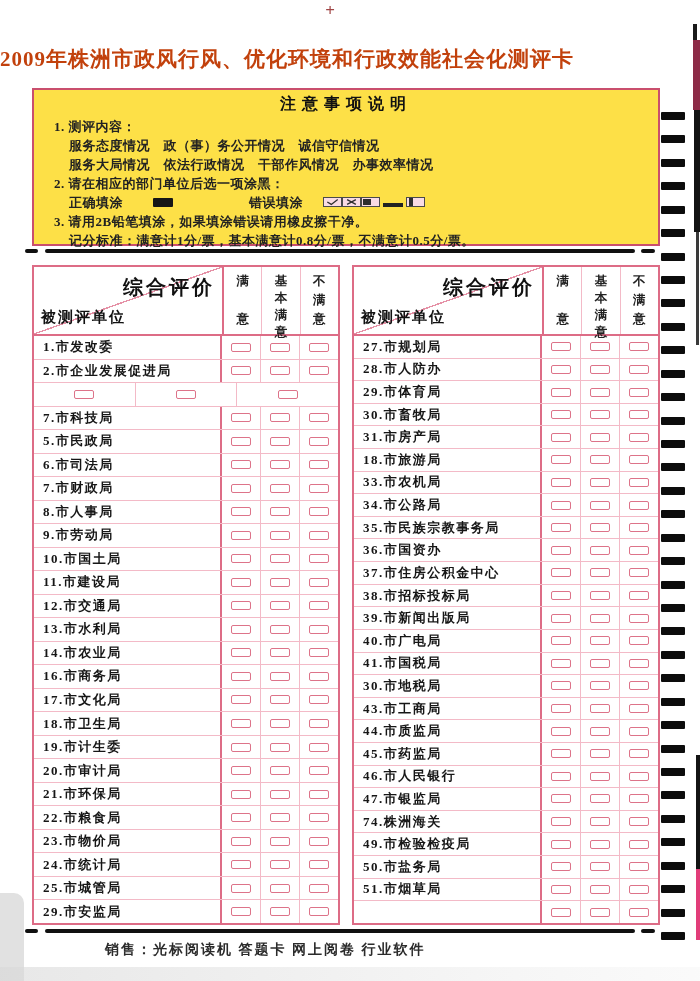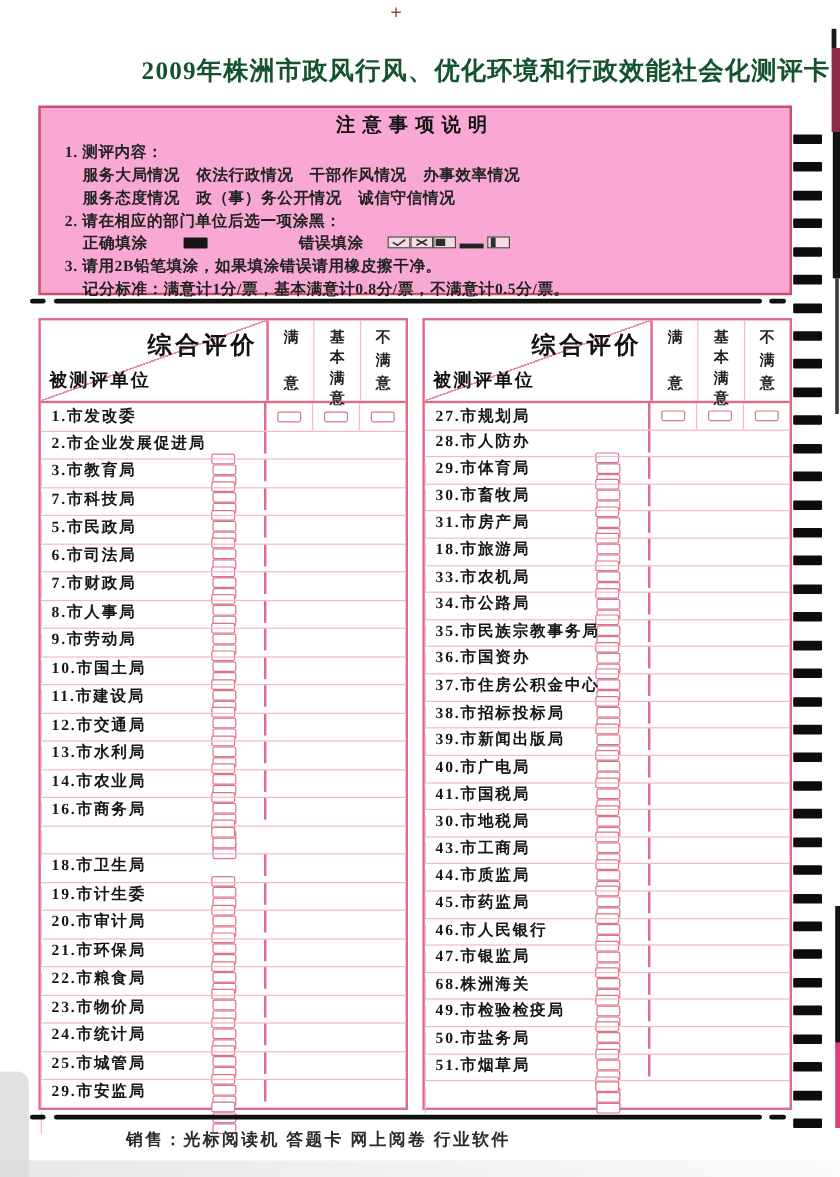--- a/index.html
+++ b/index.html
@@ -5,26 +5,26 @@
   html,body{margin:0;padding:0;background:#ffffff;}
   body{width:700px;height:981px;position:relative;overflow:hidden;
        font-family:"Liberation Serif","DejaVu Serif",serif;color:#1a1a1a;}
   #page{position:absolute;inset:0;background:#fff;}
 
   
   .plus{position:absolute;top:1px;left:0;right:40px;text-align:center;
         font-size:17px;font-weight:bold;color:#a04545;}
 
   
-  .title{position:absolute;top:31px;left:0;width:692px;text-align:right;
-         font-size:21px;font-weight:bold;letter-spacing:1px;color:#14532d;}
+  .title{position:absolute;top:31px;left:0;width:692px;text-align:left;
+         font-size:21px;font-weight:bold;letter-spacing:1px;color:#c2410c;}
 
   
   .notice{position:absolute;left:32px;top:88px;width:628px;height:158px;
-          box-sizing:border-box;background:#f9a8d4;border:2px solid #c94f6d;
+          box-sizing:border-box;background:#fde047;border:2px solid #c94f6d;
           padding:3px 20px 4px;}
   .notice-title{text-align:center;font-size:16px;font-weight:bold;
                 letter-spacing:6px;margin:1px 0 2px;color:#111;}
   .n-line{font-size:13px;line-height:19px;font-weight:600;color:#222;
           letter-spacing:0.5px;white-space:nowrap;}
   .indent{padding-left:15px;}
   .sym-row{display:flex;align-items:center;gap:20px;}
   .sym-correct{display:inline-block;width:20px;height:9px;background:#161616;
                border-radius:1px;margin:0 10px;}
   .wrong-gap{display:inline-block;width:26px;}
@@ -51,21 +51,21 @@
               #e591a6 calc(50% + 0.7px),transparent calc(50% + 0.7px));}
   .corner-top{position:absolute;top:7px;right:7px;font-size:20px;font-weight:bold;
               letter-spacing:3px;color:#111;}
   .corner-bottom{position:absolute;bottom:7px;left:7px;font-size:15px;font-weight:bold;
                  letter-spacing:2px;color:#111;}
   .vcol{flex:1;display:flex;flex-direction:column;align-items:center;
         justify-content:space-between;padding:6px 0;font-size:12.5px;
         font-weight:bold;color:#222;}
   .vcol + .vcol{border-left:1px solid #f3bac7;}
   .t-row{flex:1;display:flex;min-height:0;}
-  .t-row + .t-row{border-top:1px solid #f3bac7;flex-direction:column;}
+  .t-row + .t-row{border-top:1px solid #f3bac7;}
   .t-name{width:188px;flex:none;display:flex;align-items:center;padding-left:9px;
           box-sizing:border-box;border-right:2px solid #dd6c86;font-size:13px;
           font-weight:bold;letter-spacing:1.5px;color:#161616;white-space:nowrap;}
   .t-cell{flex:1;display:flex;align-items:center;justify-content:center;}
   .t-cell + .t-cell{border-left:1px solid #f3bac7;}
   .bubble{width:20px;height:9px;border:1.3px solid #dd7389;border-radius:2px;
           box-sizing:border-box;background:#fff;}
 
   
   .footer{position:absolute;top:941px;left:105px;font-size:14px;font-weight:bold;
@@ -86,22 +86,22 @@
 
 <div id="page">
 
   <div class="plus">+</div>
 
   <h1 class="title">2009年株洲市政风行风、优化环境和行政效能社会化测评卡</h1>
 
   <section class="notice">
     <div class="notice-title">注意事项说明</div>
     <div class="n-line">1. 测评内容：</div>
+    <div class="n-line indent">服务态度情况　政（事）务公开情况　诚信守信情况</div>
     <div class="n-line indent">服务大局情况　依法行政情况　干部作风情况　办事效率情况</div>
-    <div class="n-line indent">服务态度情况　政（事）务公开情况　诚信守信情况</div>
     <div class="n-line">2. 请在相应的部门单位后选一项涂黑：</div>
     <div class="n-line indent sym-row">
       <span>正确填涂</span>
       <span class="sym-correct"></span>
       <span class="wrong-gap"></span>
       <span>错误填涂</span>
       <span id="wrongMarks"><div class="sym-box">
             <svg viewBox="0 0 19 10">
               <polyline points="3,5 8,8 16,2" fill="none" stroke="#2e2e2e" stroke-width="1.6"></polyline>
             </svg>
@@ -164,21 +164,20 @@
           <div class="bubble"></div>
         </div>
         <div class="t-cell">
           <div class="bubble"></div>
         </div>
         <div class="t-cell">
           <div class="bubble"></div>
         </div>
       </div>
       <div class="t-row">
-        <div class="t-name">3.市教育局</div>
         <div class="t-cell">
           <div class="bubble"></div>
         </div>
         <div class="t-cell">
           <div class="bubble"></div>
         </div>
         <div class="t-cell">
           <div class="bubble"></div>
         </div>
       </div>
@@ -320,20 +319,21 @@
           <div class="bubble"></div>
         </div>
         <div class="t-cell">
           <div class="bubble"></div>
         </div>
         <div class="t-cell">
           <div class="bubble"></div>
         </div>
       </div>
       <div class="t-row">
+        <div class="t-name">17.市文化局</div>
         <div class="t-cell">
           <div class="bubble"></div>
         </div>
         <div class="t-cell">
           <div class="bubble"></div>
         </div>
         <div class="t-cell">
           <div class="bubble"></div>
         </div>
       </div>
@@ -714,21 +714,21 @@
           <div class="bubble"></div>
         </div>
         <div class="t-cell">
           <div class="bubble"></div>
         </div>
         <div class="t-cell">
           <div class="bubble"></div>
         </div>
       </div>
       <div class="t-row">
-        <div class="t-name">68.株洲海关</div>
+        <div class="t-name">74.株洲海关</div>
         <div class="t-cell">
           <div class="bubble"></div>
         </div>
         <div class="t-cell">
           <div class="bubble"></div>
         </div>
         <div class="t-cell">
           <div class="bubble"></div>
         </div>
       </div>

